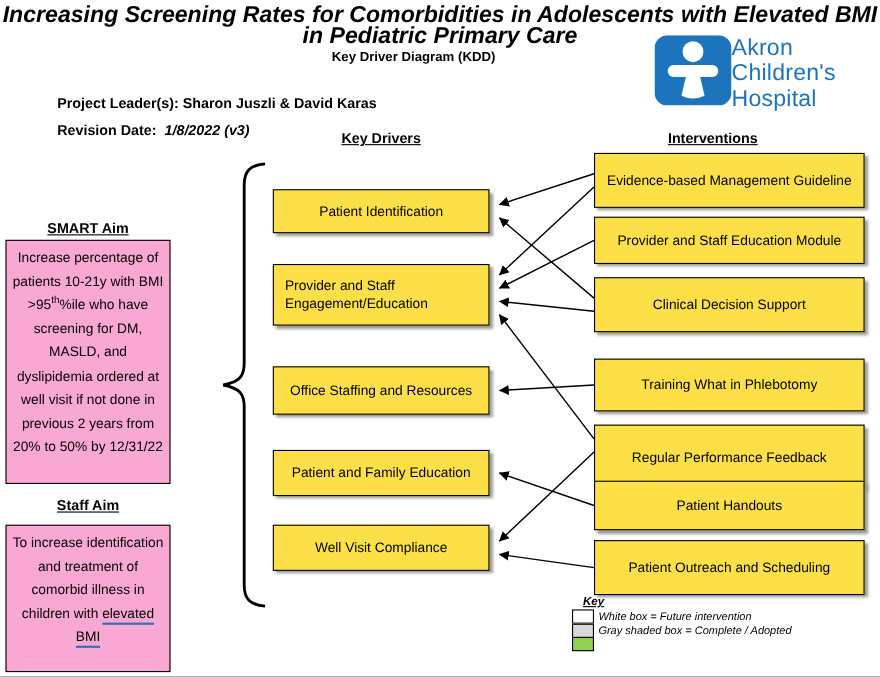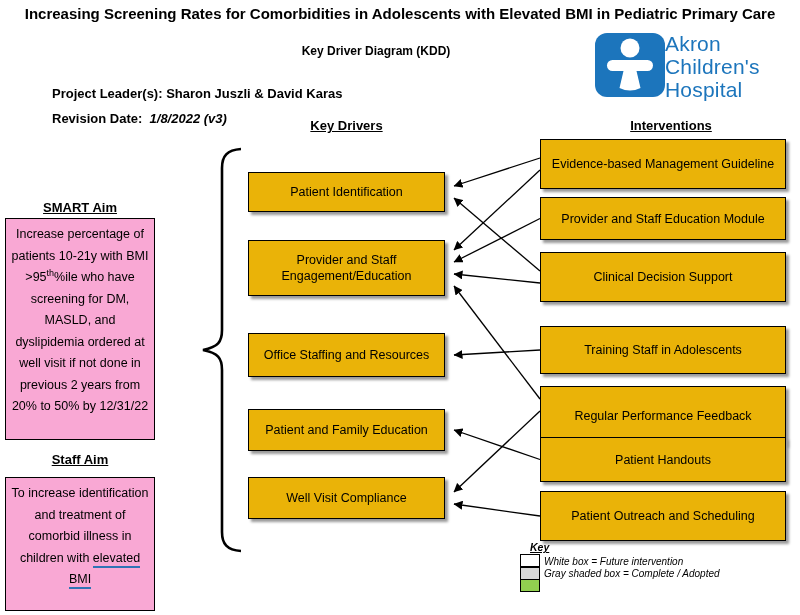--- a/index.html
+++ b/index.html
@@ -3,49 +3,49 @@
 <meta charset="utf-8">
 <style>
   html,body{margin:0;padding:0;background:#fff;}
   #diagram{
     position:relative;width:800px;height:615px;background:#fff;overflow:hidden;
     font-family:"Liberation Sans","DejaVu Sans",sans-serif;color:#000;
     border-right:1px solid #000;border-bottom:1px solid #666;
   }
   
   .title{position:absolute;top:4px;left:0;width:100%;text-align:center;
-    font-size:15px;font-weight:bold;line-height:19px;}
+    font-size:21px;font-weight:bold;font-style:italic;line-height:19px;}
   .subtitle{position:absolute;top:44px;left:0;width:94%;text-align:center;
     font-size:12px;font-weight:bold;}
   
   .logo{position:absolute;top:32px;left:595px;display:flex;align-items:center;gap:0;}
   .logo-text{color:#1c75bc;font-size:21px;line-height:23px;font-weight:400;letter-spacing:0.2px;}
   
   .meta-line{position:absolute;left:8px;font-size:13px;font-weight:bold;padding-left:44px;}
   .meta-leaders{top:86px;}
   .meta-revision{top:111px;}
   .meta-revision .rev-value{font-style:italic;}
   
   .col-header{position:absolute;font-size:13px;font-weight:bold;text-decoration:underline;text-align:center;}
   .drivers-header{left:248px;width:197px;top:118px;}
-  .interventions-header{left:548px;width:246px;top:118px;}
+  .interventions-header{left:525px;width:246px;top:118px;}
   
   .aim-label{position:absolute;left:5px;width:150px;text-align:center;font-size:13px;font-weight:bold;text-decoration:underline;}
   .smart-aim-label{top:200px;}
   .global-aim-label{top:452px;}
   .aim-box{position:absolute;left:5px;width:140px;background:#f9a8d4;border:1.5px solid #000;
     text-align:center;font-size:12.5px;line-height:21.5px;padding:5px 4px;}
   .smart-aim-box{top:218px;height:210px;}
   .global-aim-box{top:477px;height:122px;}
   .blue-underline{border-bottom:2px solid #2e74b5;padding-bottom:1px;}
   sup{font-size:9px;line-height:0;}
   
-  .box{position:absolute;background:#eab308;border:1.6px solid #000;
+  .box{position:absolute;background:#fde047;border:1.6px solid #000;
     box-shadow:3px 3px 2.5px #9a9a9a;display:flex;align-items:center;justify-content:center;
-    text-align:center;font-size:12.5px;line-height:16px;padding:2px 10px;box-sizing:border-box;z-index:2;}
+    font-size:12.5px;line-height:16px;padding:2px 10px;box-sizing:border-box;z-index:2;}
   .driver{left:248px;width:197px;}
   .intervention{left:540px;width:246px;}
   
   #overlay{position:absolute;left:0;top:0;width:800px;height:615px;z-index:1;pointer-events:none;}
   
   .legend{position:absolute;left:520px;top:541px;font-size:10px;}
   .legend-title{font-size:10.5px;font-weight:bold;font-style:italic;text-decoration:underline;margin-left:10px;margin-bottom:2px;}
   .legend-row{display:flex;align-items:center;height:12.5px;}
   .legend-swatch{display:inline-block;width:18px;height:11px;border:1px solid #000;margin-right:4px;flex:none;margin-top:-1px;}
   .legend-text{font-style:italic;white-space:nowrap;}
@@ -133,21 +133,21 @@
   <div class="box intervention" style="top:139px;height:50px;">
       <span>Evidence-based Management Guideline</span>
     </div>
   <div class="box intervention" style="top:197px;height:43px;">
       <span>Provider and Staff Education Module</span>
     </div>
   <div class="box intervention" style="top:252px;height:50px;">
       <span>Clinical Decision Support</span>
     </div>
   <div class="box intervention" style="top:326px;height:48px;">
-      <span>Training Staff in Adolescents</span>
+      <span>Training What in Phlebotomy</span>
     </div>
   <div class="box intervention" style="top:386px;height:59px;">
       <span>Regular Performance Feedback</span>
     </div>
   <div class="box intervention" style="top:437px;height:45px;">
       <span>Patient Handouts</span>
     </div>
   <div class="box intervention" style="top:491px;height:50px;">
       <span>Patient Outreach and Scheduling</span>
     </div>

